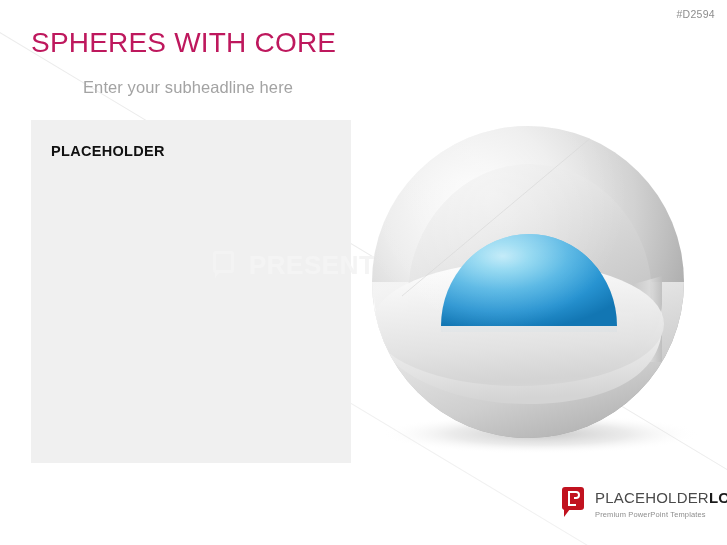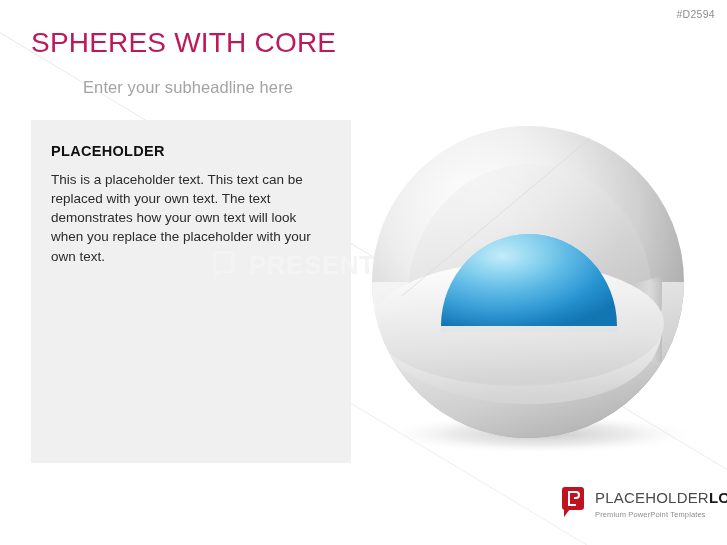--- a/index.html
+++ b/index.html
@@ -236,21 +236,20 @@
   <div class="diagonal-line"></div>
   <div class="diagonal-line two"></div>
 
   <div class="template-id">#D2594</div>
 
   <div class="slide-title">SPHERES WITH CORE</div>
   <div class="slide-subtitle">Enter your subheadline here</div>
 
   <div class="content-panel">
     <div class="panel-heading">PLACEHOLDER</div>
-    <div class="panel-body">This is a placeholder text. This text can be replaced with your own text. The text demonstrates how your own text will look when you replace the placeholder with your own text.</div>
   </div>
 
   <div class="watermark">
     <span class="wm-mark">
         <i></i>
         <b></b>
       </span>
     <span class="wm-text">PRESENTATIONLOAD</span>
   </div>
 

